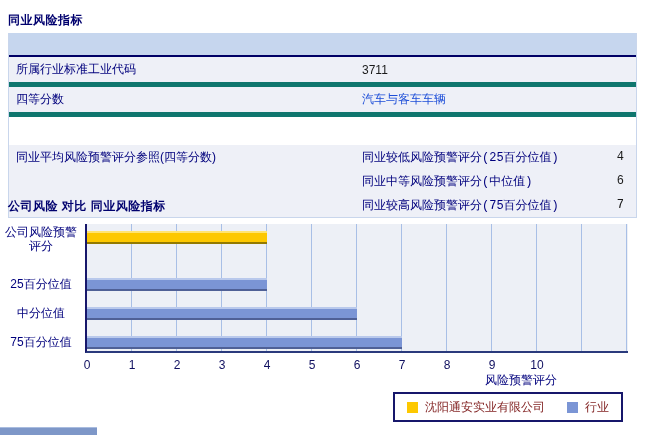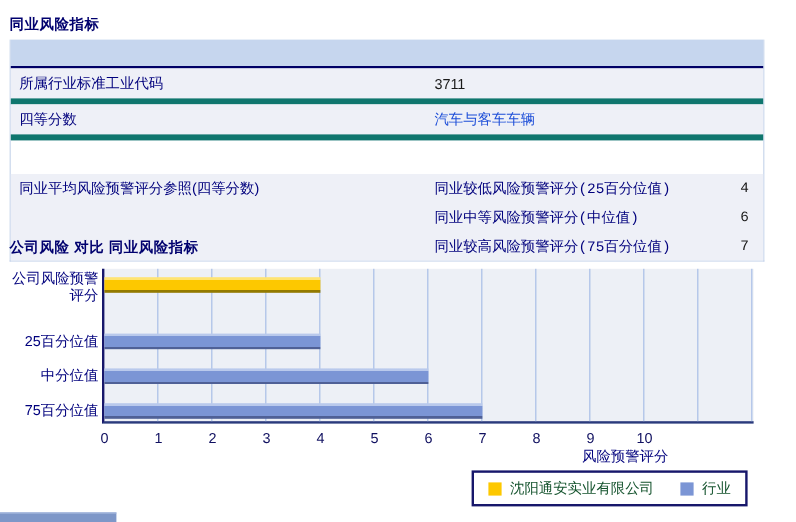--- a/index.html
+++ b/index.html
@@ -34,32 +34,32 @@
   #plot {
     position:absolute; left:85px; top:224px; width:543px; height:129px;
     background:#edf0f6;
     border-left:2px solid #17176b; border-bottom:2px solid #2a3a7c;
   }
   .gridline { position:absolute; top:0; width:1px; height:100%; background:#a8bfe6; }
   .bar { position:absolute; left:0; height:13px; }
   .bar-company { background:linear-gradient(to bottom,#ffe472 0px,#ffe472 2px,#fdc800 2px,#fdc800 11px,#937a00 11px,#937a00 13px); }
   .bar-industry { background:linear-gradient(to bottom,#b9c9ec 0px,#b9c9ec 2px,#7b95d5 2px,#7b95d5 11px,#4f6096 11px,#4f6096 13px); }
   .cat-label {
-    position:absolute; left:0; width:82px; text-align:right; color:#00007d;
+    position:absolute; left:0; width:82px; text-align:center; color:#00007d;
     font-size:12px; line-height:14px;
   }
   .x-tick { position:absolute; transform:translateX(-50%); color:#101060; font-size:12px; }
   #x-axis-label { position:absolute; left:485px; top:372px; color:#00007d; font-size:12px; }
   #legend {
     position:absolute; left:393px; top:392px; height:30px;
     border:2px solid #17176b; background:#fff;
     display:flex; align-items:center; padding:0 12px; gap:7px;
   }
   .legend-swatch { width:11px; height:11px; display:inline-block; }
-  .legend-label { color:#14532d; font-size:12px; white-space:nowrap; }
+  .legend-label { color:#7f1d1d; font-size:12px; white-space:nowrap; }
   .legend-gap { width:8px; }
   #partial-element {
     position:absolute; left:0; top:427px; width:97px; height:8px;
     background:#7e97c8; border-top:1px solid #a9bcdf;
   }
 </style>
 </head>
 <body>
 
 <div id="page">

